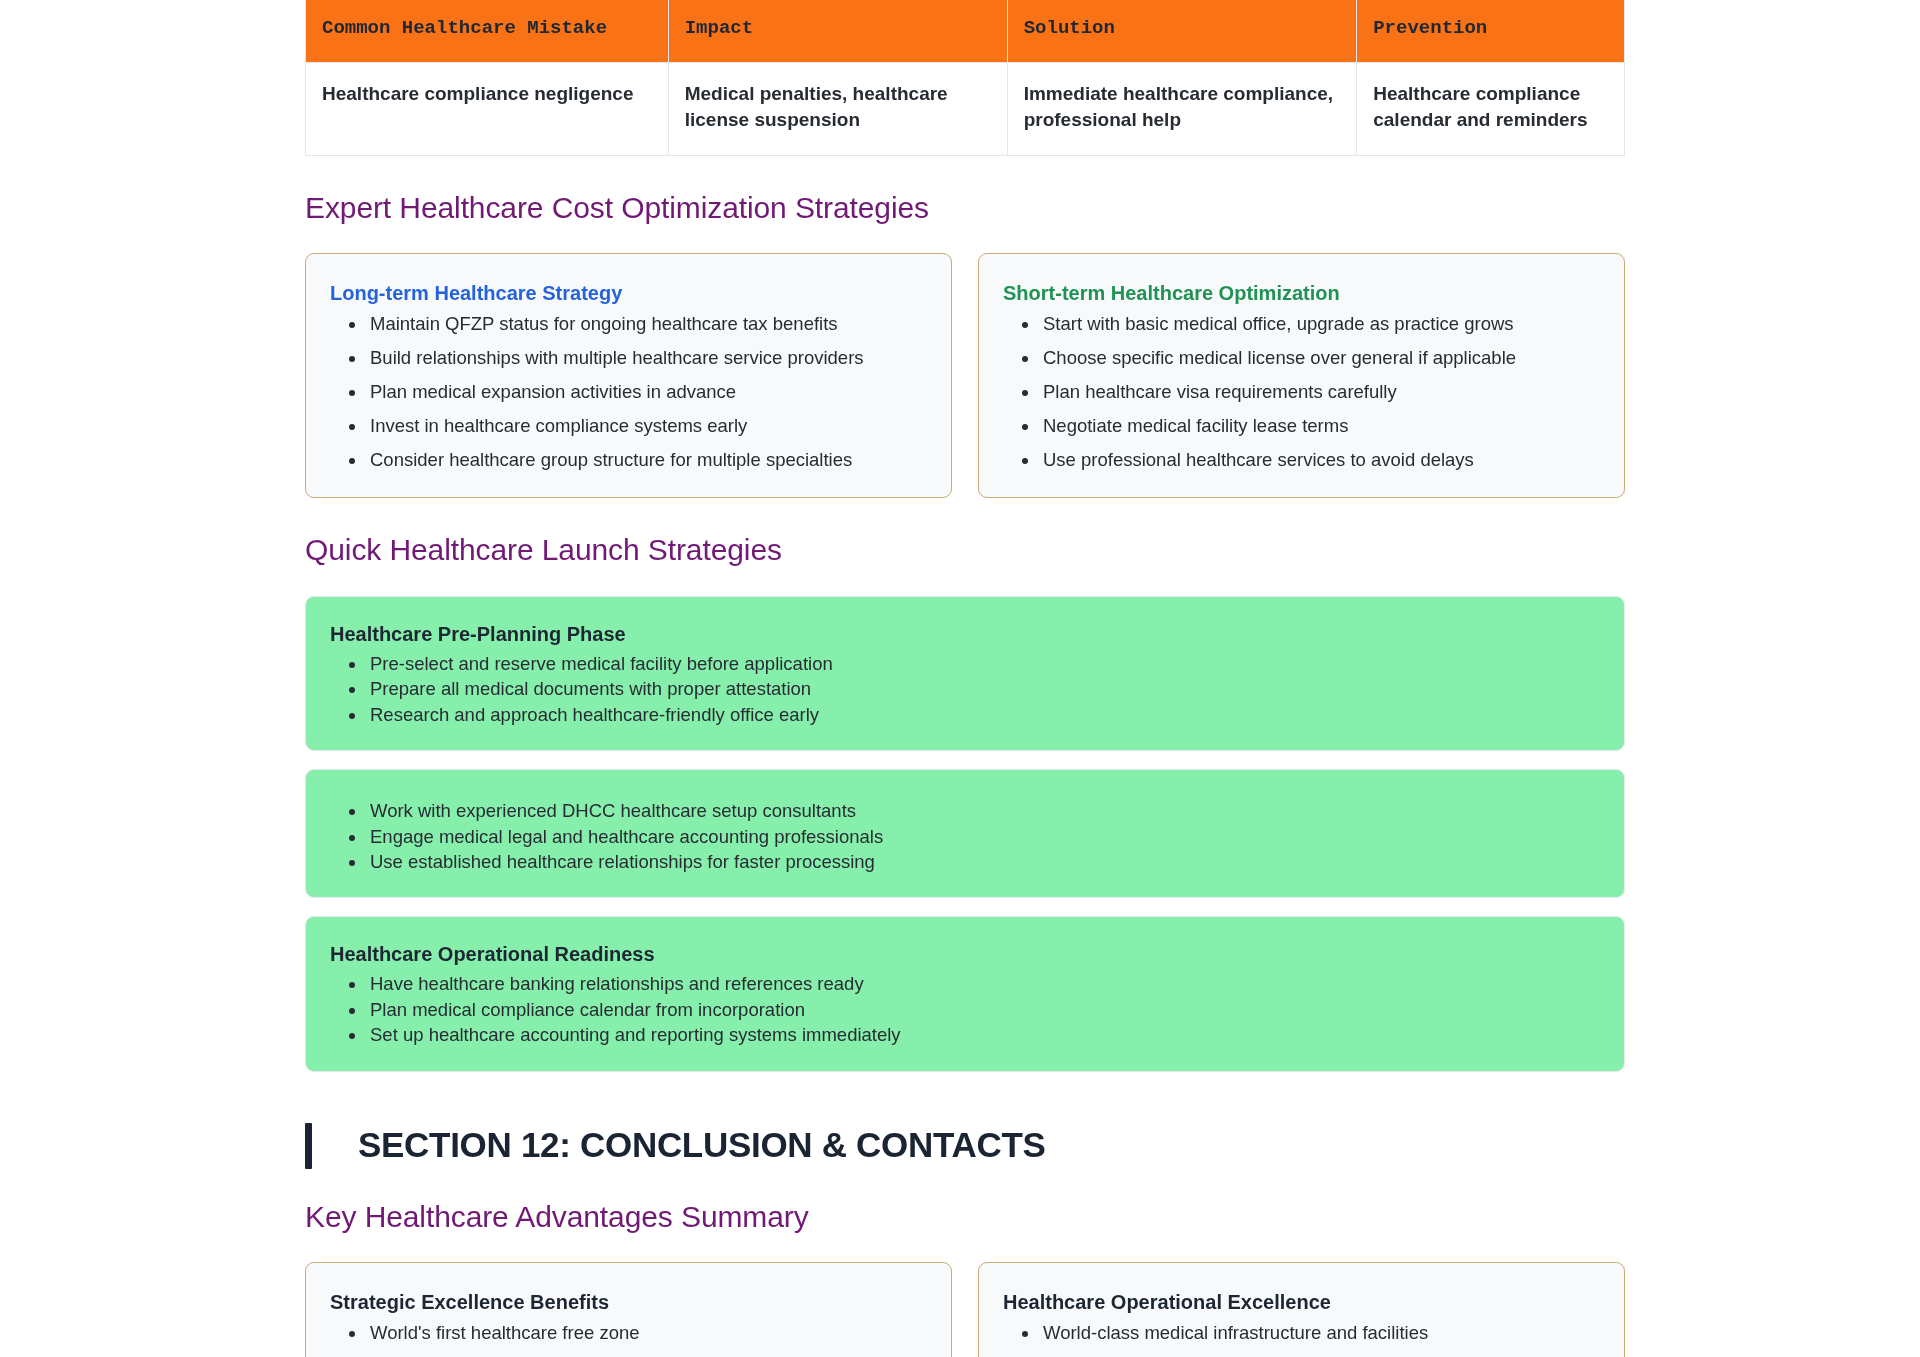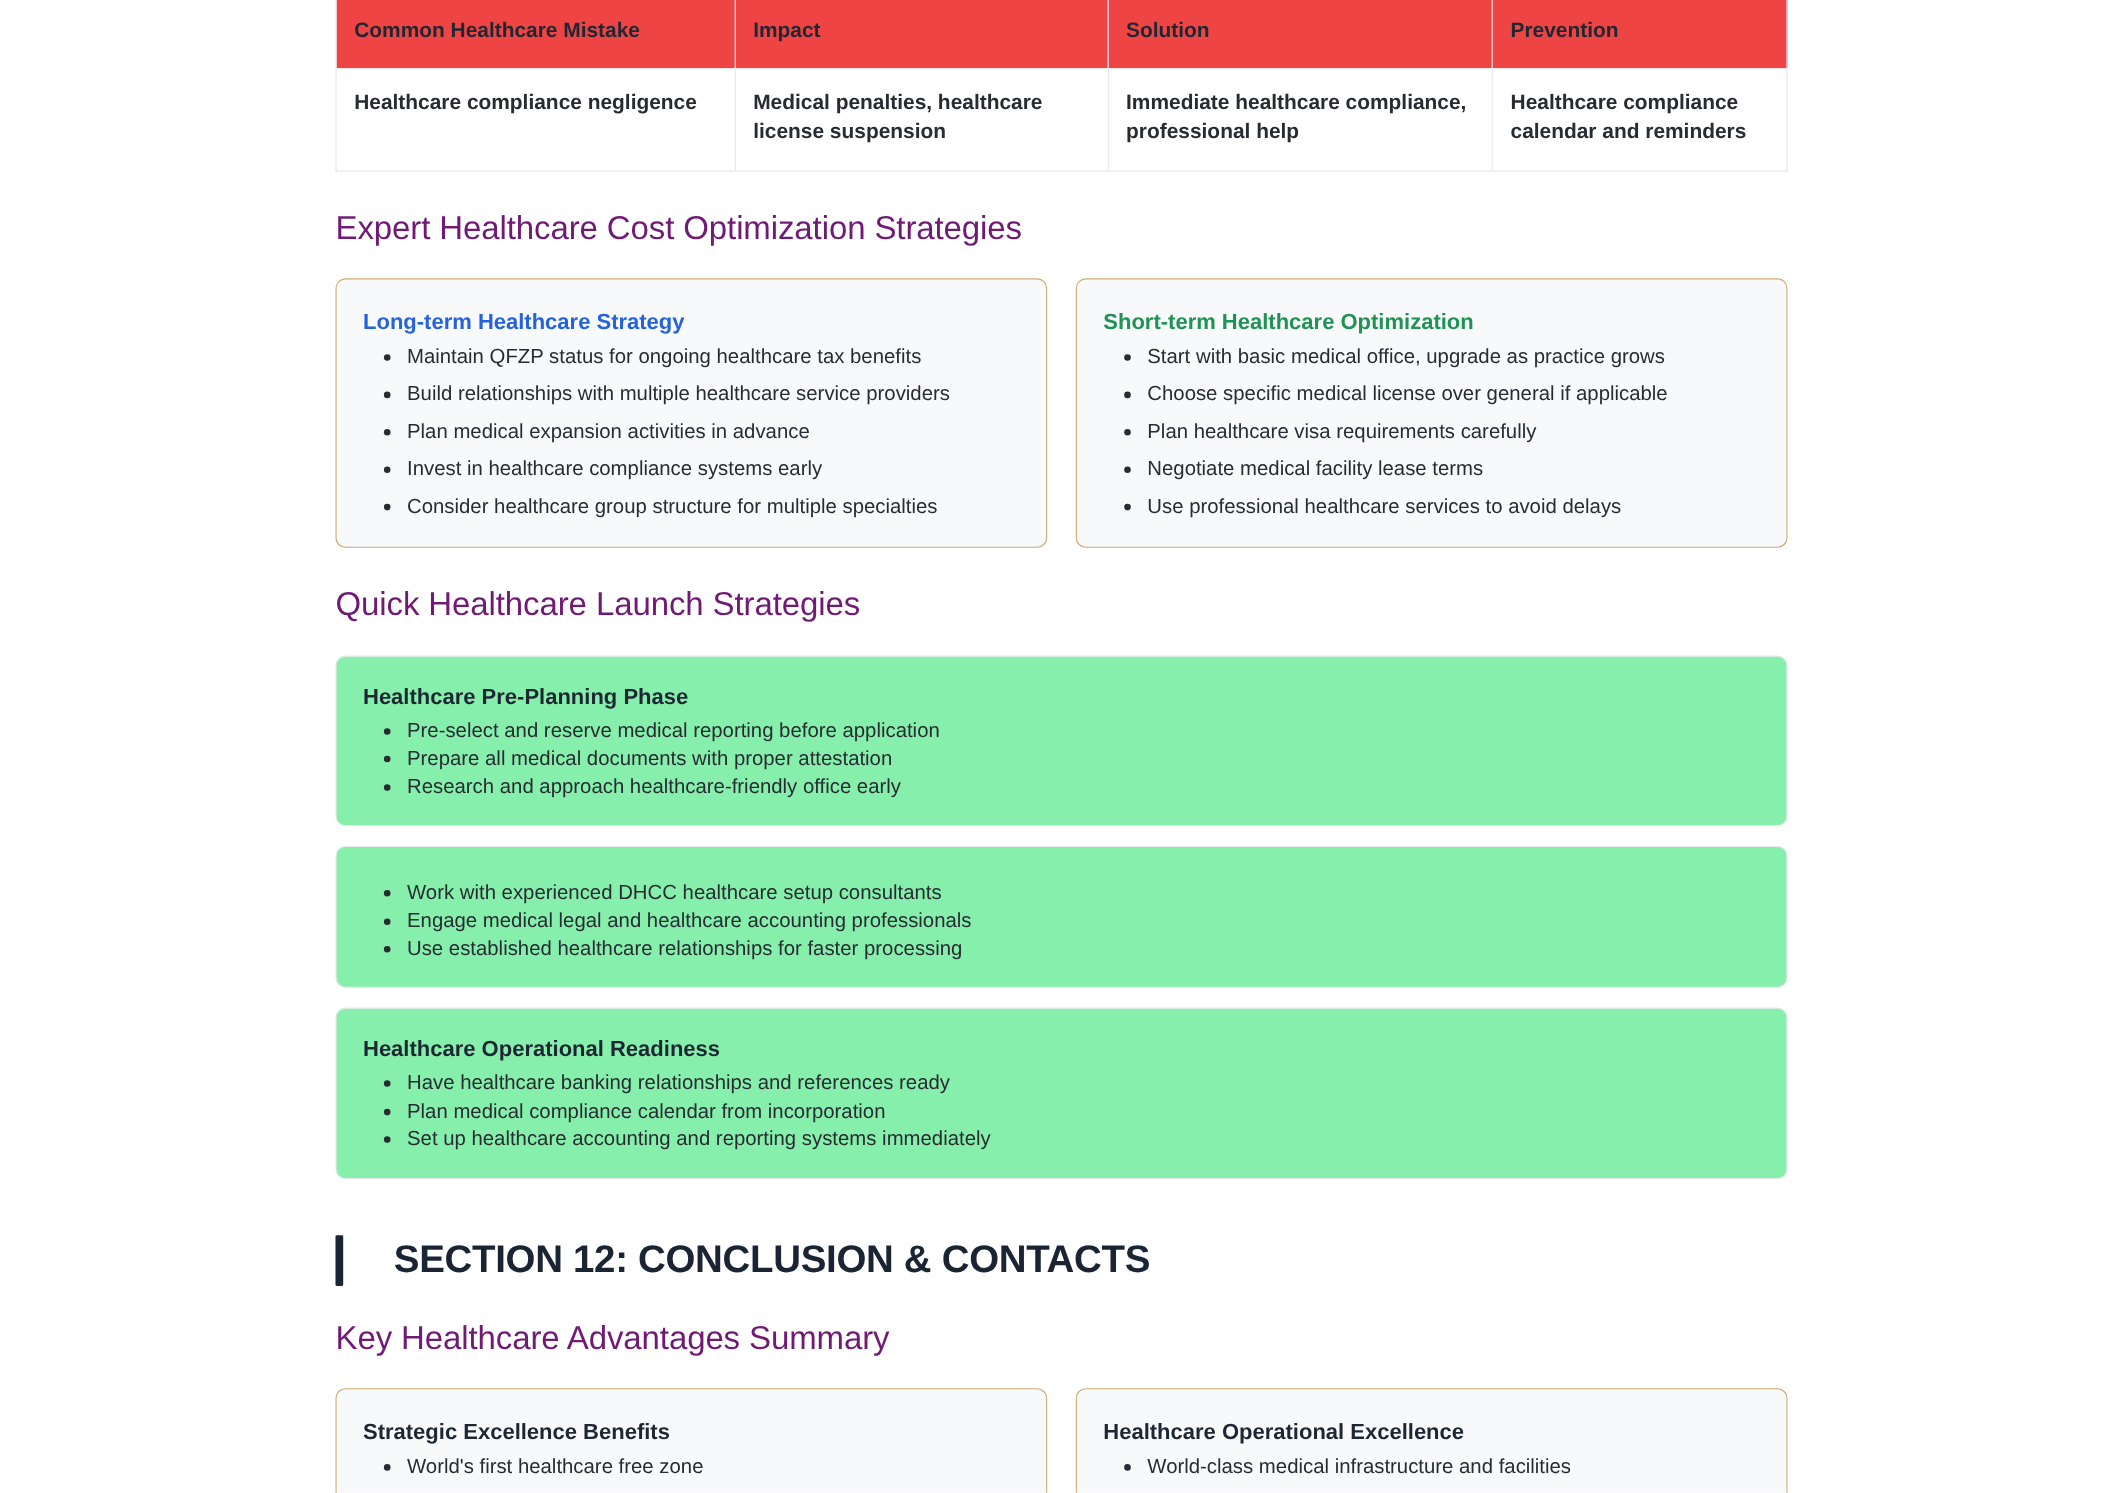--- a/index.html
+++ b/index.html
@@ -33,30 +33,31 @@
     margin-top: -1px;
     border: 1px solid #e3e6ea;
     border-top: none;
   }
   .mistake-table col.c1 { width: 27.5%; }
   .mistake-table col.c2 { width: 25.7%; }
   .mistake-table col.c3 { width: 26.5%; }
   .mistake-table col.c4 { width: 20.3%; }
 
   .mistake-table thead th {
-    background: #ef4444;
+    background: #f97316;
     text-align: left;
     font-size: 19px;
     font-weight: bold;
     color: #1f2733;
     padding: 17px 16px 20px 16px;
     border-right: 1px solid #e3e6ea;
     border-bottom: 1px solid #e3e6ea;
     vertical-align: top;
     line-height: 1.35;
+    font-family: Liberation Mono, monospace;
   }
   .mistake-table thead th:last-child { border-right: none; }
 
   .mistake-table tbody td {
     background: #ffffff;
     text-align: left;
     font-size: 19px;
     font-weight: bold;
     color: #272c33;
     padding: 18px 16px 22px 16px;
@@ -230,21 +231,21 @@
   </div>
 
   <div class="sub-heading-wrap">
     <h3 class="sub-heading">Quick Healthcare Launch Strategies</h3>
   </div>
 
   <div class="plain-card-stack">
     <div class="plain-card">
       <div class="card-title">Healthcare Pre-Planning Phase</div>
       <ul>
-        <li>Pre-select and reserve medical reporting before application</li>
+        <li>Pre-select and reserve medical facility before application</li>
         <li>Prepare all medical documents with proper attestation</li>
         <li>Research and approach healthcare-friendly office early</li>
       </ul>
     </div>
     <div class="plain-card">
       <ul>
         <li>Work with experienced DHCC healthcare setup consultants</li>
         <li>Engage medical legal and healthcare accounting professionals</li>
         <li>Use established healthcare relationships for faster processing</li>
       </ul>

